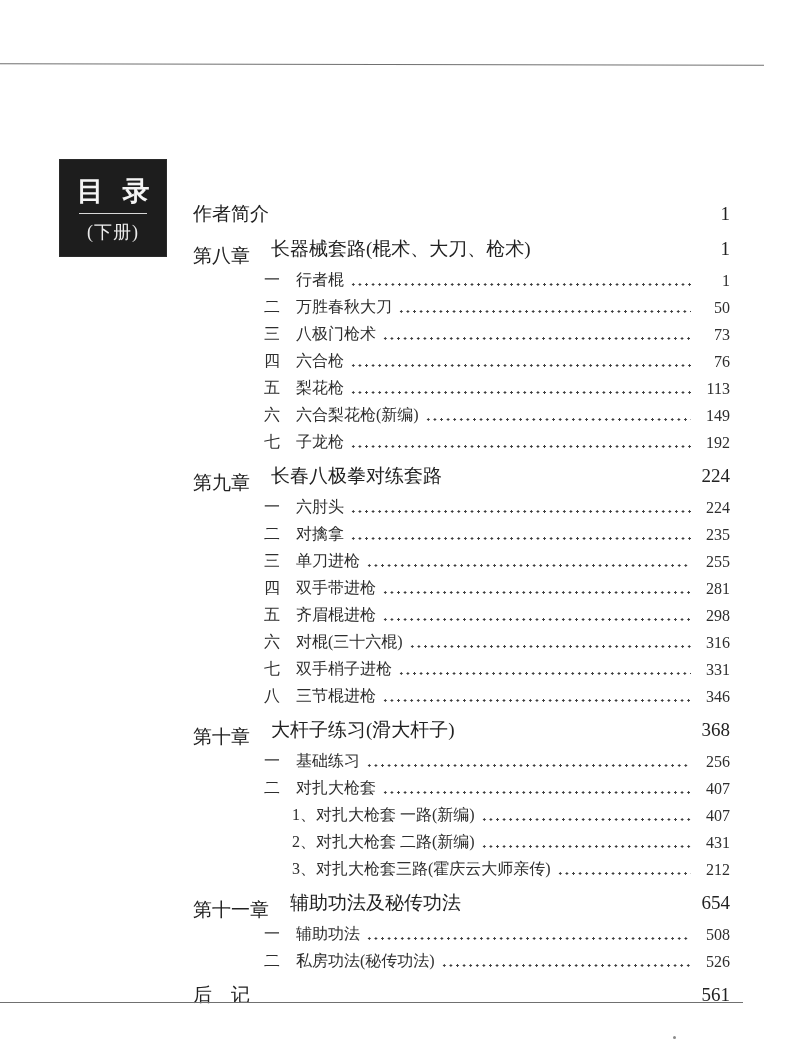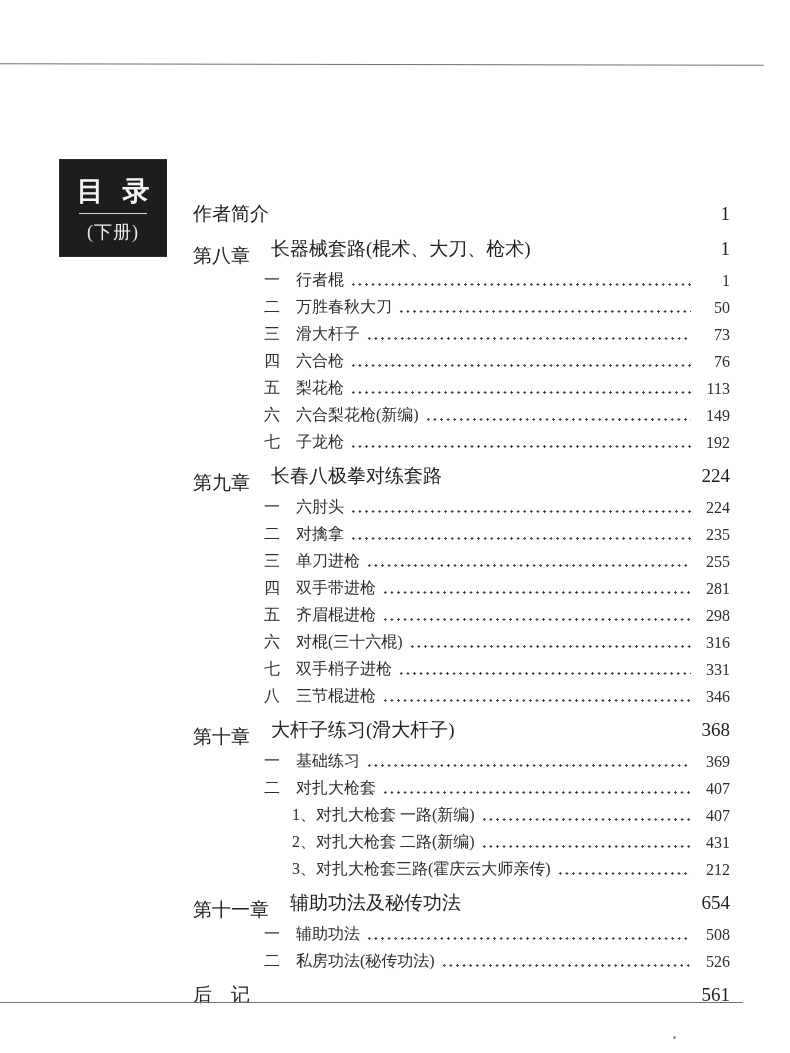--- a/index.html
+++ b/index.html
@@ -140,21 +140,21 @@
     <span class="page-num">1</span>
   </div>
       <div class="row item">
     <span class="num">二</span>
     <span class="title">万胜春秋大刀</span>
     <span class="filler dots"></span>
     <span class="page-num">50</span>
   </div>
       <div class="row item">
     <span class="num">三</span>
-    <span class="title">滑大杆子</span>
+    <span class="title">八极门枪术</span>
     <span class="filler dots"></span>
     <span class="page-num">73</span>
   </div>
       <div class="row item">
     <span class="num">四</span>
     <span class="title">六合枪</span>
     <span class="filler dots"></span>
     <span class="page-num">76</span>
   </div>
       <div class="row item">
@@ -232,21 +232,21 @@
       <div class="row chapter">
     <span class="num">第十章</span>
     <span class="title">大杆子练习(滑大杆子)</span>
     <span class="filler"></span>
     <span class="page-num">368</span>
   </div>
       <div class="row item">
     <span class="num">一</span>
     <span class="title">基础练习</span>
     <span class="filler dots"></span>
-    <span class="page-num">369</span>
+    <span class="page-num">256</span>
   </div>
       <div class="row item">
     <span class="num">二</span>
     <span class="title">对扎大枪套</span>
     <span class="filler dots"></span>
     <span class="page-num">407</span>
   </div>
       <div class="row subitem">
 
     <span class="title">1、对扎大枪套 一路(新编)</span>

